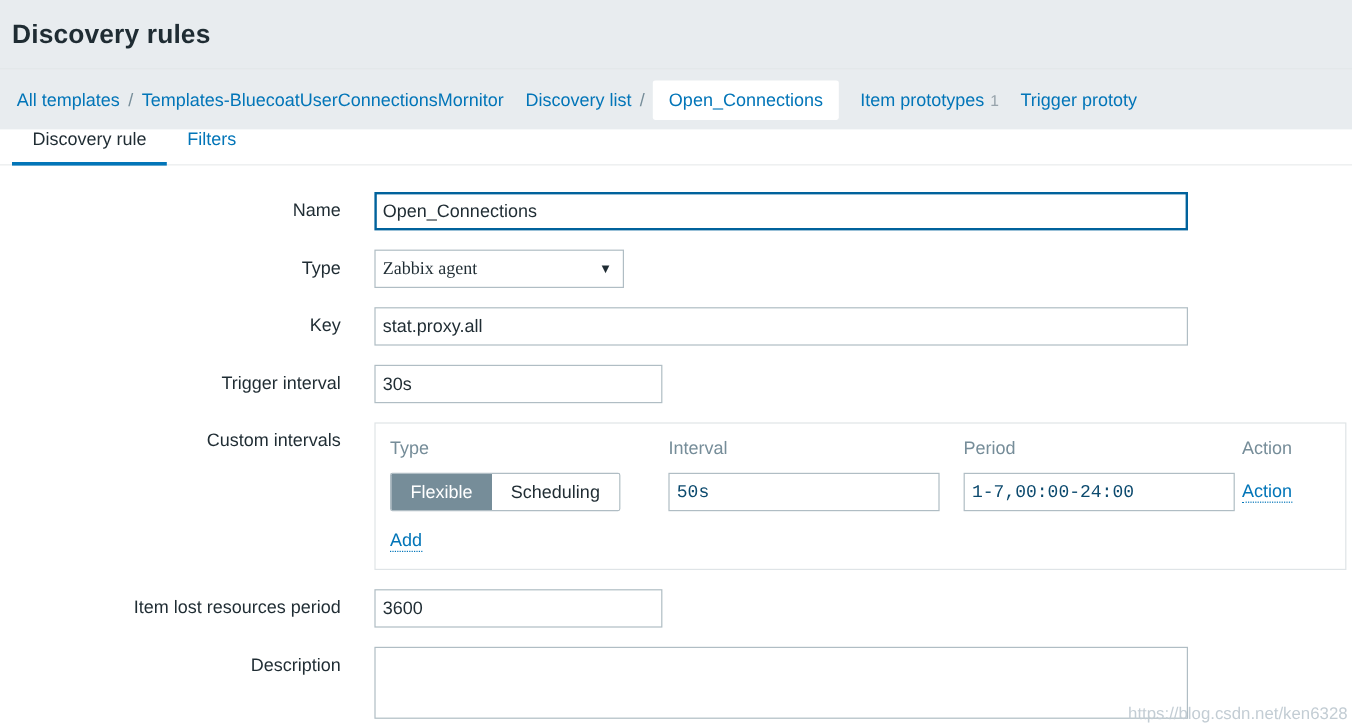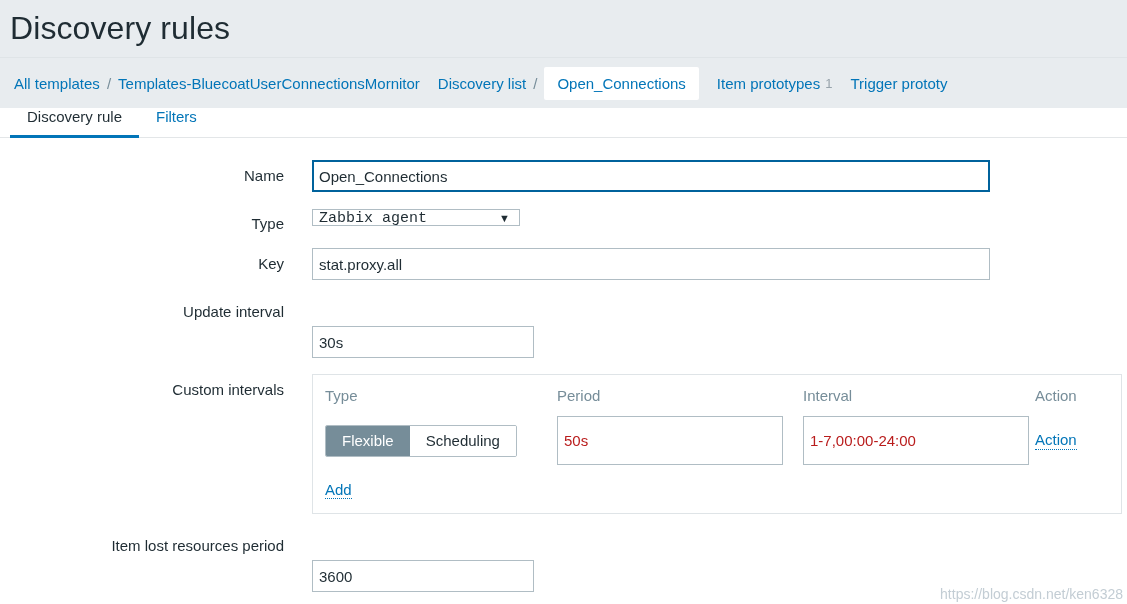--- a/index.html
+++ b/index.html
@@ -14,22 +14,22 @@
   
   .page-header {
     background: #e8ecef;
     height: 58px;
     padding: 0 0 0 10px;
     display: flex;
     align-items: center;
     border-bottom: 1px solid #dfe4e7;
   }
   .page-title {
-    font-size: 32px;
-    font-weight: normal;
+    font-size: 22px;
+    font-weight: bold;
     color: #1f2c33;
     letter-spacing: 0.1px;
   }
 
   
   .breadcrumb-bar {
     background: #e8ecef;
     height: 50px;
     display: flex;
     align-items: center;
@@ -121,31 +121,31 @@
     color: #1f2c33;
     padding: 0 6px;
     font-family: "Liberation Sans", sans-serif;
     outline: none;
   }
   input.txt.focused {
     border: 2px solid #00629c;
     padding: 0 5px;
   }
   .w-big  { width: 678px; }
-  .w-small{ width: 222px; margin-top: 30px; }
+  .w-small{ width: 240px; }
 
   select.sel {
-    height: 17px;
+    height: 32px;
     width: 208px;
     border: 1px solid #b0bdc4;
     background: #fff;
     font-size: 15px;
     color: #1f2c33;
     padding: 0 6px;
-    font-family: Liberation Mono, monospace;
+    font-family: Liberation Serif, serif;
     -webkit-appearance: none;
     -moz-appearance: none;
     appearance: none;
     outline: none;
   }
   .sel-wrap { position: relative; display: inline-block; }
   .sel-arrow {
     position: absolute;
     right: 10px; top: 50%;
     transform: translateY(-45%);
@@ -186,26 +186,26 @@
     background: #fff;
     color: #1f2c33;
     cursor: pointer;
   }
   .toggle .opt.on {
     background: #768d99;
     color: #ffffff;
   }
   .ci-input {
     width: 226px;
-    height: 49px;
-    border: 1px solid #b0bdc4;
-    font-size: 15px;
-    color: #b91c1c;
+    height: 32px;
+    border: 1px solid #b0bdc4;
+    font-size: 15px;
+    color: #0c4a6e;
     padding: 0 6px;
-    font-family: Liberation Sans, sans-serif;
+    font-family: Liberation Mono, monospace;
     outline: none;
   }
   .dotted-link {
     color: #0275b8;
     font-size: 15px;
     cursor: pointer;
     border-bottom: 1px dotted #0275b8;
     display: inline-block;
     line-height: 1.15;
   }
@@ -283,34 +283,34 @@
   </div>
 
   <div class="row">
     <div class="lbl">Key</div>
     <div class="field">
       <input class="txt w-big" type="text" value="stat.proxy.all" style="">
     </div>
   </div>
 
   <div class="row">
-    <div class="lbl">Update interval</div>
+    <div class="lbl">Trigger interval</div>
     <div class="field">
       <input class="txt w-small" type="text" value="30s" style="">
     </div>
   </div>
 
   <div class="row">
     <div class="lbl">Custom intervals</div>
     <div class="field">
       <div class="ci-box">
         <div class="ci-grid">
           <div class="ci-head">Type</div>
+          <div class="ci-head">Interval</div>
           <div class="ci-head">Period</div>
-          <div class="ci-head">Interval</div>
           <div class="ci-head">Action</div>
 
           <div>
             <span class="toggle">
               <span class="opt on">Flexible</span>
               <span class="opt">Scheduling</span>
             </span>
           </div>
           <div>
             <input class="ci-input" type="text" value="50s" style="">

